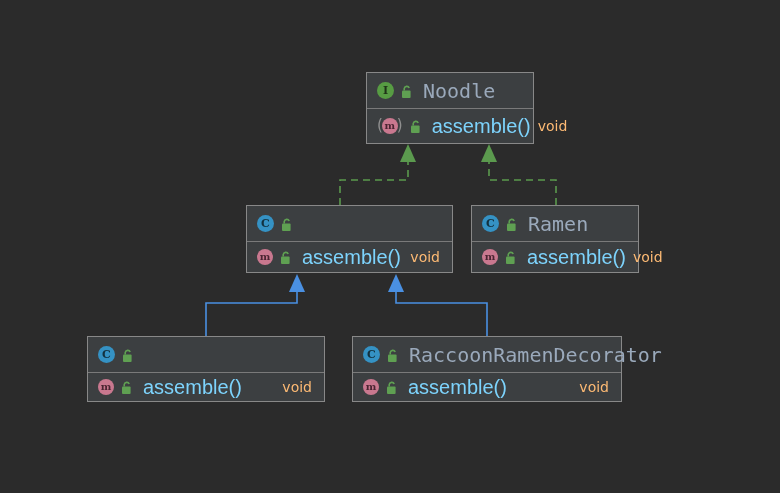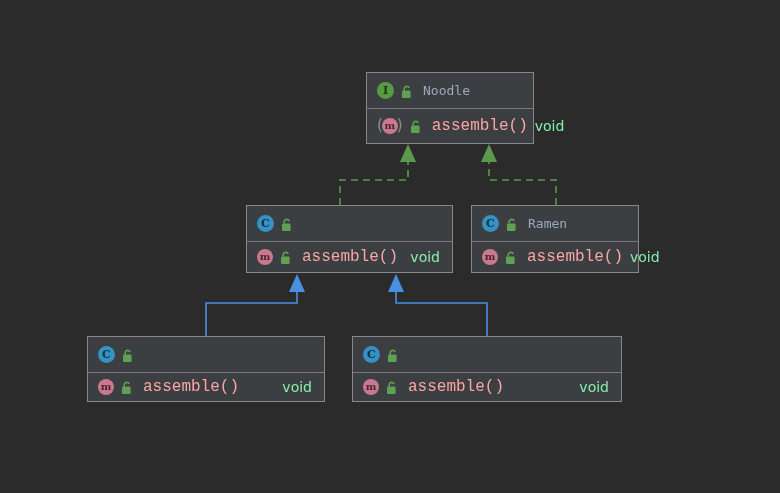--- a/index.html
+++ b/index.html
@@ -44,35 +44,35 @@
   .uml-body {
     display: flex;
     align-items: center;
     box-sizing: border-box;
     flex: 1;
     padding: 0 12px 0 10px;
     background: #3c3f41;
   }
   .uml-title {
     font-family: "DejaVu Sans Mono", monospace;
-    font-size: 13px;
+    font-size: 20px;
     color: #9aa9bb;
     white-space: nowrap;
     letter-spacing: 0px;
   }
   .member-name {
-    font-family: Liberation Mono, monospace;
-    font-size: 16px;
-    color: #fca5a5;
+    font-family: Liberation Sans, sans-serif;
+    font-size: 20px;
+    color: #7dd3fc;
     white-space: nowrap;
   }
   .member-type {
     font-family: "DejaVu Sans", sans-serif;
     font-size: 14px;
-    color: #86efac;
+    color: #fdba74;
     white-space: nowrap;
   }
   .member-row {
     display: flex;
     align-items: center;
     width: 100%;
   }
   .member-row.spread .member-type { margin-left: auto; }
   .member-row.tight  .member-type { margin-left: 7px; }
 
@@ -268,20 +268,21 @@
 
   <div class="uml-node" style="left:352px; top:336px; width:270px; height:66px;">
     <div class="uml-header">
       <span class="kind-icon cls">C</span>
       <span class="lock-icon">
         <svg viewBox="0 0 13 14" width="13" height="14">
           <path d="M3.2 5.6 V3.6 a2.6 2.6 0 0 1 5.0 -0.6" fill="none" stroke="#5fa052" stroke-width="1.6"></path>
           <rect x="1" y="5.6" width="8.6" height="7.4" rx="1" fill="#5fa052"></rect>
         </svg>
       </span>
+      <span class="uml-title">RaccoonRamenDecorator</span>
     </div>
     <div class="uml-body">
       <div class="member-row spread">
         <span class="kind-icon method">m</span>
         <span class="lock-icon">
           <svg viewBox="0 0 13 14" width="13" height="14">
             <path d="M3.2 5.6 V3.6 a2.6 2.6 0 0 1 5.0 -0.6" fill="none" stroke="#5fa052" stroke-width="1.6"></path>
             <rect x="1" y="5.6" width="8.6" height="7.4" rx="1" fill="#5fa052"></rect>
           </svg>
         </span>

